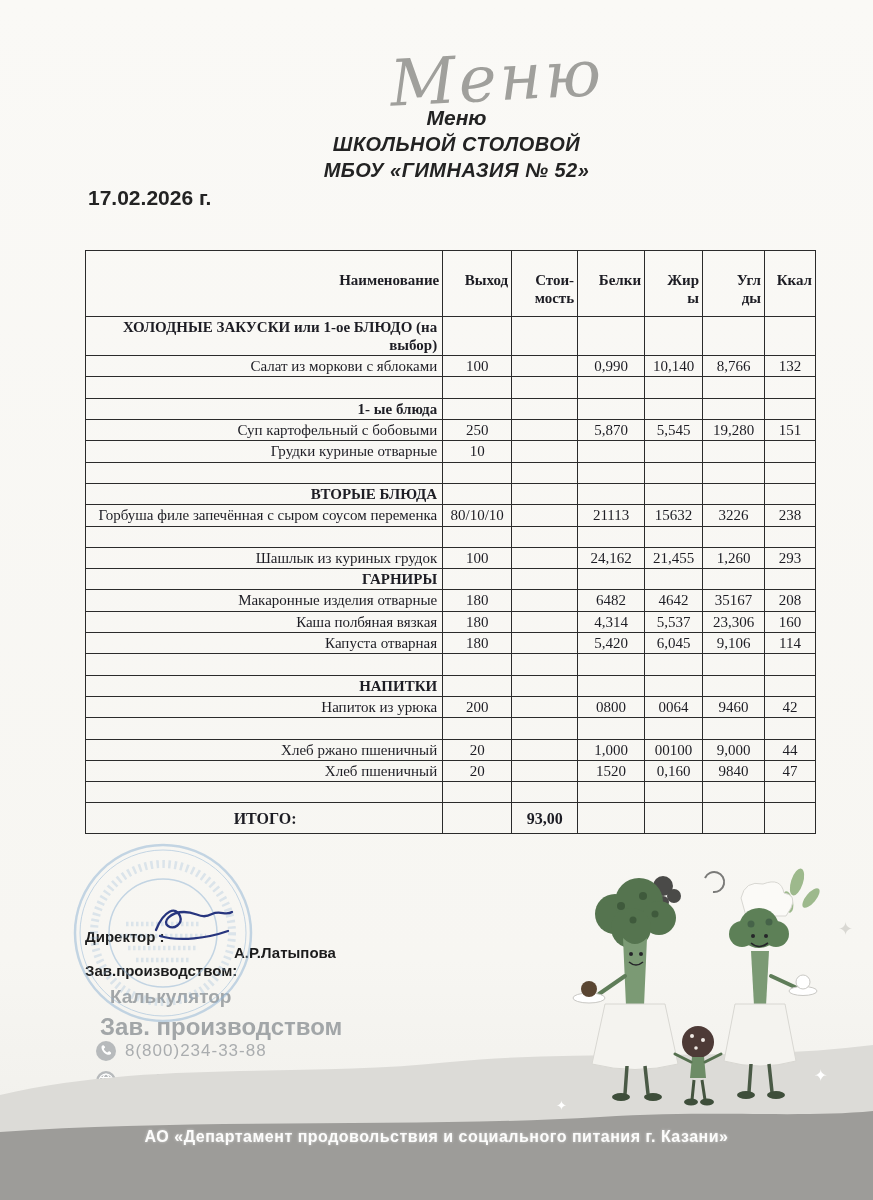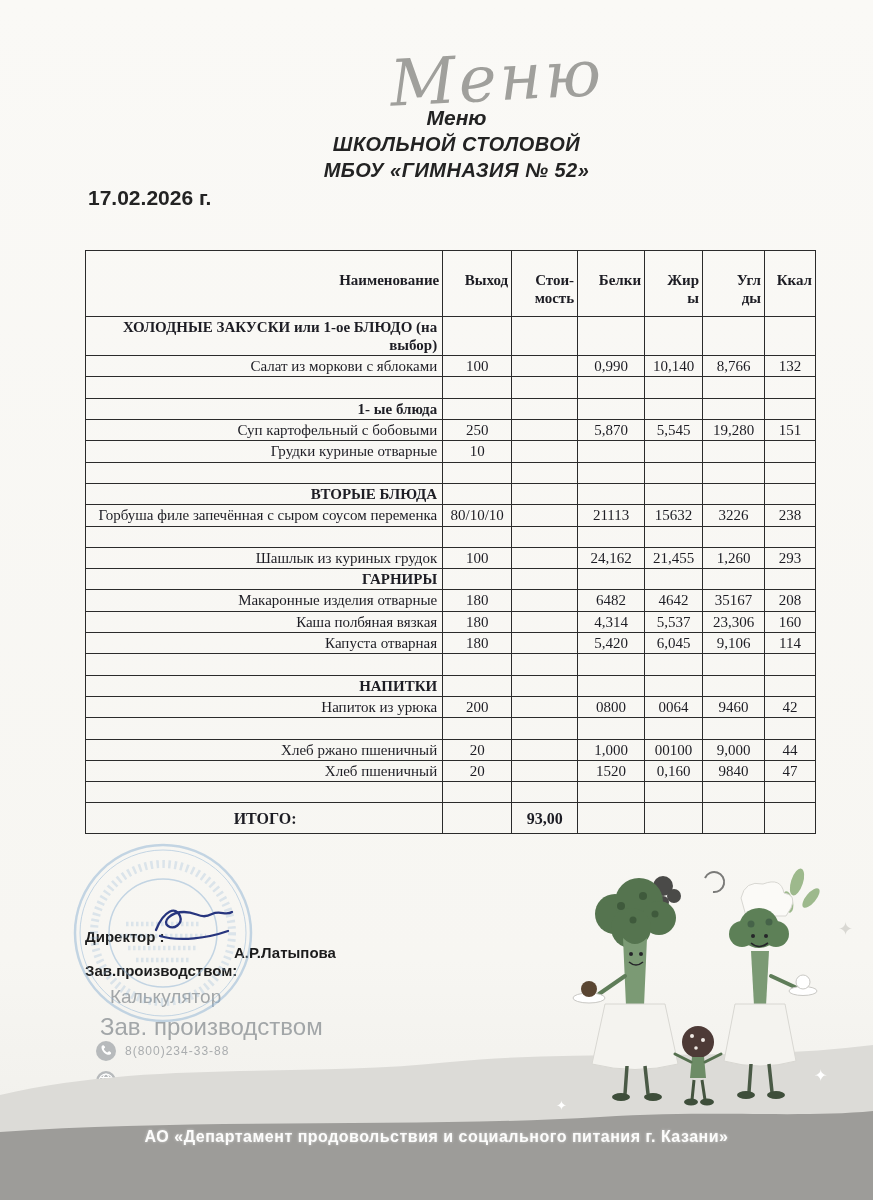--- a/index.html
+++ b/index.html
@@ -29,22 +29,22 @@
   .menu td.col-name { text-align:right; padding-left:7px; }
   .menu td.col-num { text-align:center; }
   .row-section td.col-name { font-weight:bold; }
   .row-indent td.col-name { padding-left:34px; }
   .row-empty td { height:18px; }
   .row-total td { height:28px; font-weight:bold; font-size:16px; }
   .row-total td.col-name { text-align:center; }
 
   
   .f-bold { position:absolute; font-family:"Liberation Sans", sans-serif; font-weight:bold; font-size:15px; color:#1c1c1c; }
-  .f-grey { position:absolute; font-family:"Liberation Sans", sans-serif; color:#a2a6a8; }
-  .contact { position:absolute; display:flex; align-items:center; gap:8px; font-family:"Liberation Sans", sans-serif; color:#aaadaf; font-size:12px; letter-spacing:1px; }
+  .f-grey { position:absolute; font-family:"Liberation Sans", sans-serif; color:#a2a6a8;font-weight:bold; }
+  .contact { position:absolute; display:flex; align-items:center; gap:8px; font-family:"Liberation Sans", sans-serif; color:#aaadaf; font-size:17px; letter-spacing:1px; }
   .stamp { position:absolute; left:68px; top:838px; z-index:1; }
   .signature { position:absolute; left:148px; top:900px; z-index:2; }
   .cartoon { position:absolute; left:545px; top:856px; z-index:3; }
   .hill { position:absolute; left:0; top:1000px; z-index:2; }
   .banner {
     position:absolute; left:0; top:1128px; width:100%; z-index:4; text-align:center;
     font-family:"Liberation Sans", sans-serif; font-weight:bold; font-size:16px;
     color:#fcfcfb; text-shadow:0 0 3px rgba(255,255,255,.55); letter-spacing:.5px;
   }
   .star { position:absolute; z-index:5; font-family:"DejaVu Sans", sans-serif; }

